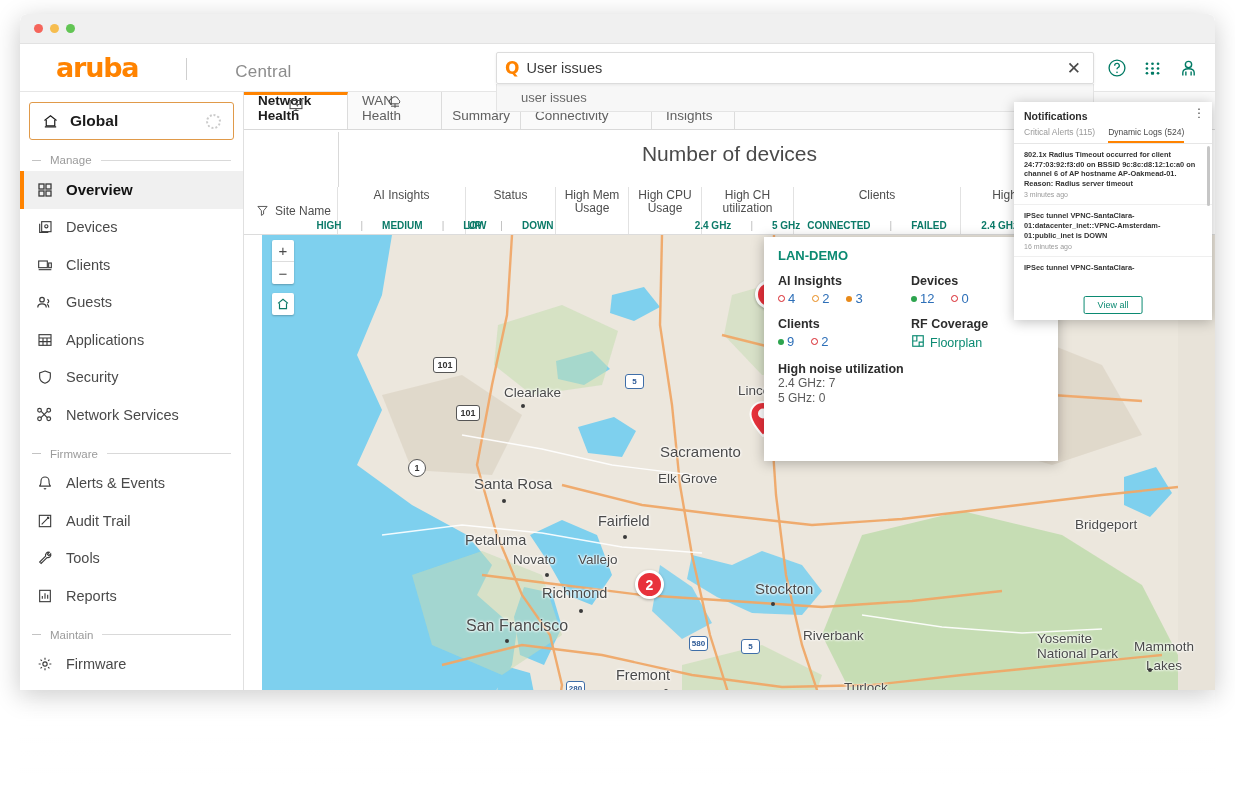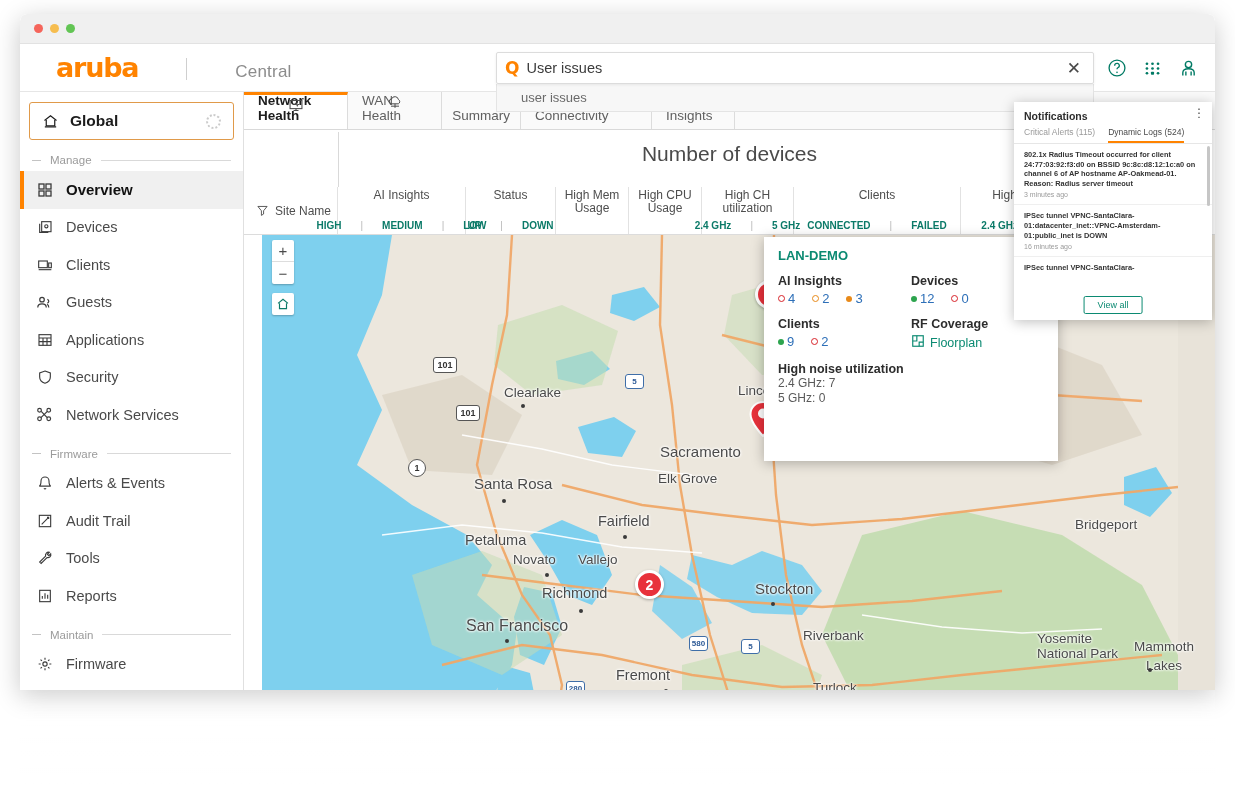--- a/index.html
+++ b/index.html
@@ -596,21 +596,21 @@
         <div class="citylabel" style="left:203px;top:297px;font-size:14.5px">Petaluma</div>
         <div class="citylabel" style="left:251px;top:317px">Novato</div>
         <div class="citylabel" style="left:316px;top:317px">Vallejo</div>
         <div class="citylabel" style="left:493px;top:345px;font-size:15px">Stockton</div>
         <div class="citylabel" style="left:280px;top:350px;font-size:14.5px">Richmond</div>
         <div class="citylabel" style="left:204px;top:382px;font-size:16px">San Francisco</div>
         <div class="citylabel" style="left:541px;top:393px">Riverbank</div>
         <div class="citylabel" style="left:354px;top:432px;font-size:14.5px">Fremont</div>
         <div class="citylabel" style="left:775px;top:396px;text-align:left;width:86px;line-height:15px;white-space:normal">Yosemite National Park</div>
         <div class="citylabel" style="left:872px;top:402px;text-align:center;width:60px;line-height:19px;white-space:normal">Mammoth Lakes</div>
-        <div class="citylabel" style="left:551px;top:445px">Turlock</div>
+        <div class="citylabel" style="left:582px;top:445px">Turlock</div>
 
         <div class="citydot" style="left:259px;top:169px"></div>
         <div class="citydot" style="left:240px;top:264px"></div>
         <div class="citydot" style="left:361px;top:300px"></div>
         <div class="citydot" style="left:283px;top:338px"></div>
         <div class="citydot" style="left:317px;top:374px"></div>
         <div class="citydot" style="left:243px;top:404px"></div>
         <div class="citydot" style="left:509px;top:367px"></div>
         <div class="citydot" style="left:402px;top:454px"></div>
         <div class="citydot" style="left:886px;top:433px"></div>

